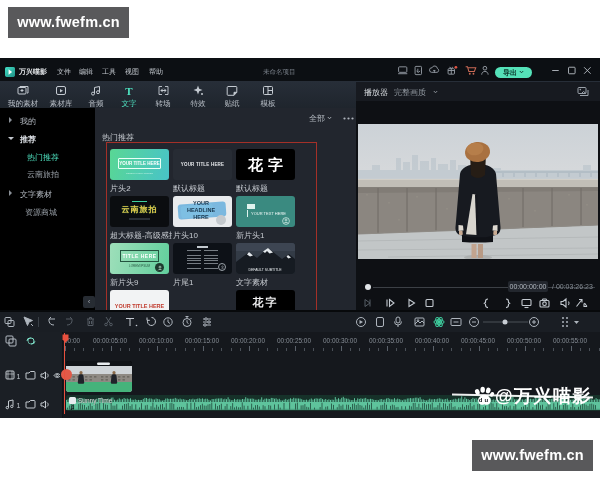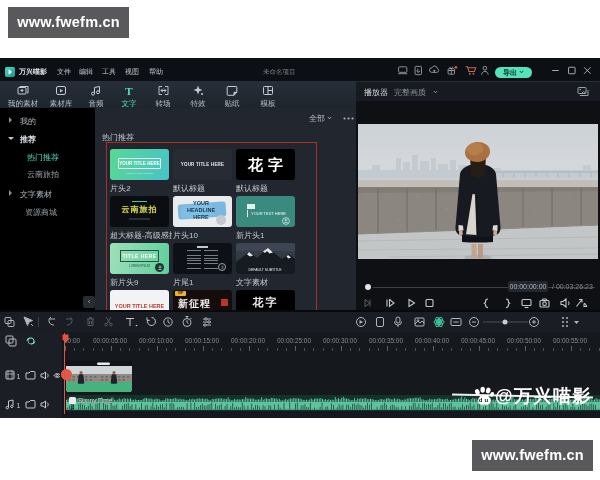--- a/index.html
+++ b/index.html
@@ -239,25 +239,20 @@
           <rect width="59" height="8" fill="#3d4552"></rect>
           <path d="M0 31V19l13-10 8 6 11-10 14 11 7-5 6 5v15z" fill="#161b22"></path>
           <path d="M32 5l5 4.5-3.5 1-2.5-2.5-2 2-2-1.5zM13 9l4 3.5-3 1-3-2zM52 12l3 2.5-2.5 1-2-1.8z" fill="#e3e8ec"></path>
           <text x="29" y="28" font-size="3.5" fill="#e8ecef" text-anchor="middle">DEFAULT SUBTITLE</text>
         </svg>
     </div>
     <div class="clabel" style="left:141px;top:169px;">文字素材</div>
 
     <div class="card" style="left:15px;top:182px;background:#f2f3f4;">
       <div class="abs" style="left:0;top:13px;width:59px;text-align:center;color:#c0392b;font-size:5.5px;font-weight:bold;">YOUR TITLE HERE</div>
-    </div>
-    <div class="card" style="left:78px;top:182px;background:#140d0c;">
-      <div class="abs" style="left:2px;top:1px;width:11px;height:5px;background:#e8b33a;border-radius:1px;color:#3a2405;font-size:3.5px;font-weight:bold;text-align:center;line-height:5px;">VIP</div>
-      <div class="abs" style="left:5px;top:7px;width:52px;color:#f2ecec;font-size:10px;font-weight:bold;letter-spacing:1px;">新征程</div>
-      <div class="abs" style="left:48px;top:9px;width:7px;height:7px;background:#b8352c;"></div>
     </div>
     <div class="card" style="left:141px;top:182px;background:#000;">
       <div class="abs" style="left:0;top:5px;width:59px;text-align:center;color:#ededee;font-size:11px;font-weight:bold;letter-spacing:2px;">花字</div>
     </div>
   </div>
   <div id="preview">
     <div id="pvhead">
       <div class="abs" style="left:8px;top:5px;font-size:8px;color:#d8dce0;">播放器</div>
       <div class="abs" style="left:38px;top:5px;font-size:8px;color:#959ca4;">完整画质</div>
       <svg class="abs" style="left:77px;top:8px" width="5" height="4" viewBox="0 0 5 4">

